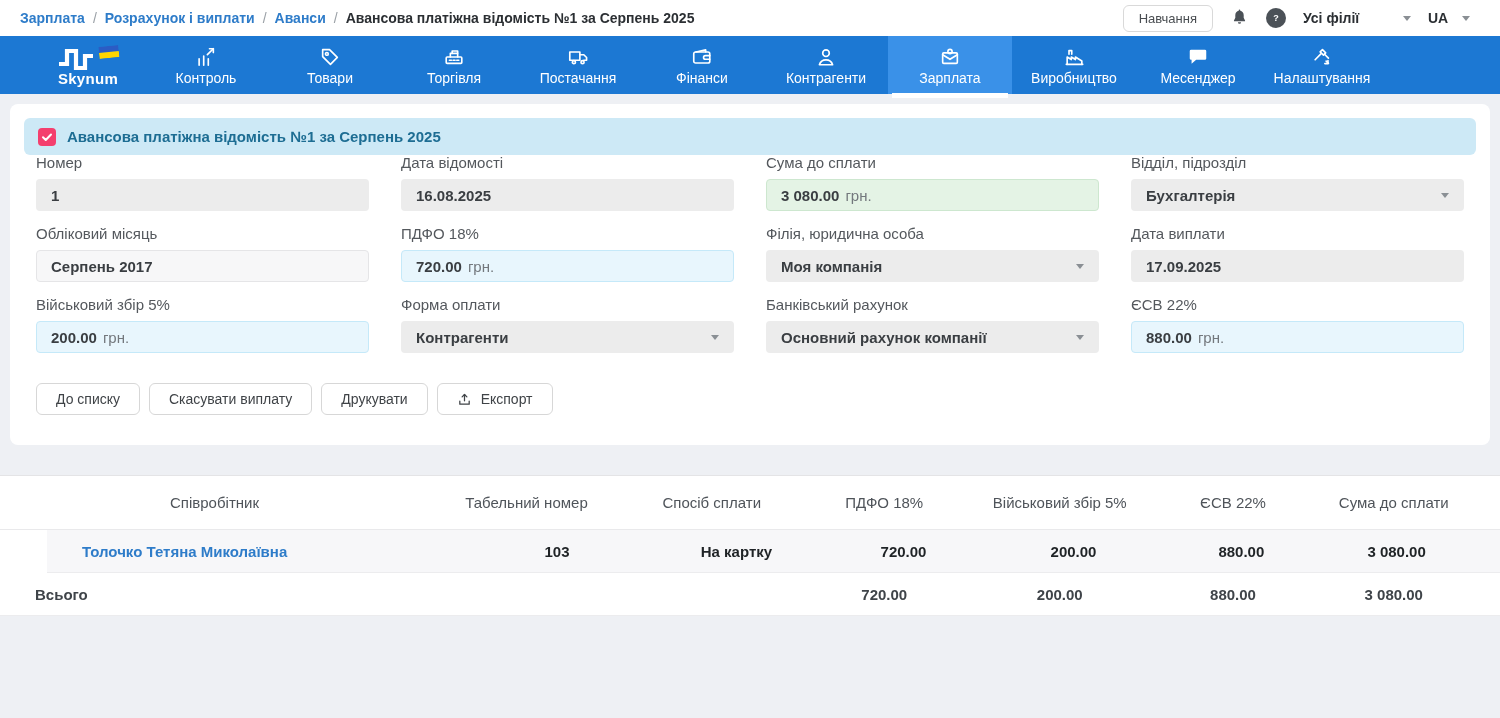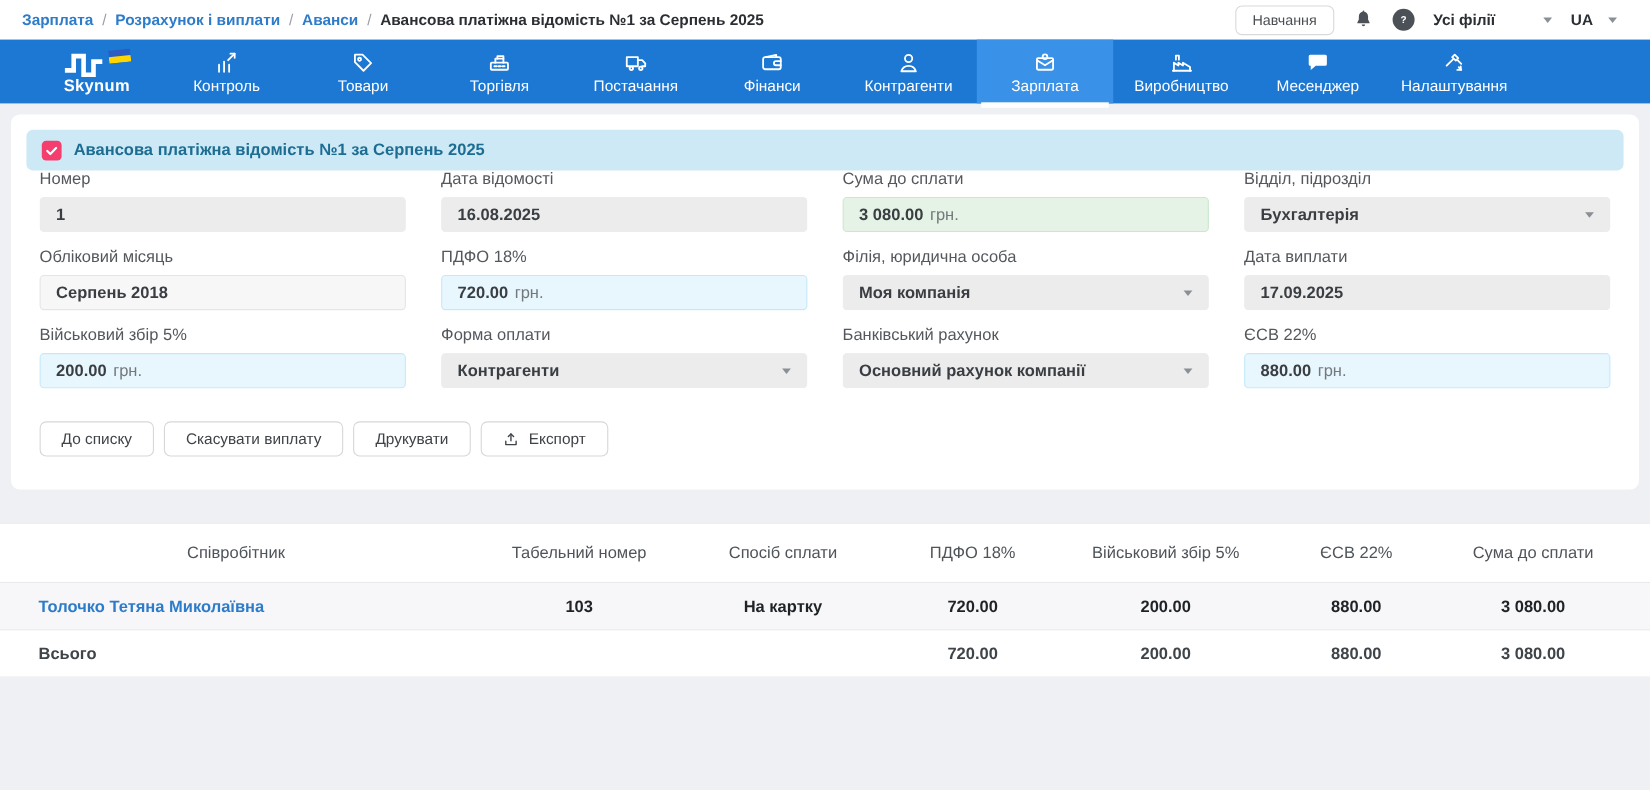--- a/index.html
+++ b/index.html
@@ -115,21 +115,21 @@
     grid-template-columns: 28.6% 13% 11.7% 11.3% 12.1% 11% 12.3%;
   }
   .t-cell {
     display: flex; align-items: center; justify-content: center;
     font-size: 15px; white-space: nowrap;
   }
   .t-cell:last-child { padding-right: 28px; }
   .t-head { height: 54px; border-bottom: 1px solid #e9e9eb; }
   .t-head .t-cell { color: #4f545a; }
   .t-data { height: 43px; border-bottom: 1px solid #ececee; font-weight: 700; color: #1f2326; }
-  .t-data.striped { background: #f7f7f9; }
+  .t-data.striped { background: #f7f7f9; margin-left: 47px; }
   .t-cell--left { justify-content: flex-start; padding-left: 35px; }
   .emp-link { color: #2e7cc9; cursor: pointer; text-decoration: none; }
   .t-total .t-cell { color: #3f4449; }
 </style>
 </head>
 <body>
 
 <div class="topbar">
   <div class="breadcrumb">
     <a>Зарплата</a>
@@ -332,21 +332,21 @@
     <div class="field">
       <span class="field-label">Відділ, підрозділ</span>
       <div class="control control--select">
         <span>Бухгалтерія</span>
         <span class="caret-down"></span>
       </div>
     </div>
     <div class="field">
       <span class="field-label">Обліковий місяць</span>
       <div class="control control--light">
-        <span>Серпень 2018</span>
+        <span>Серпень 2017</span>
       </div>
     </div>
     <div class="field">
       <span class="field-label">ПДФО 18%</span>
       <div class="control control--blue">
         <span class="val-with-cur">
           <span>720.00</span>
           <span class="currency">грн.</span>
         </span>
       </div>

